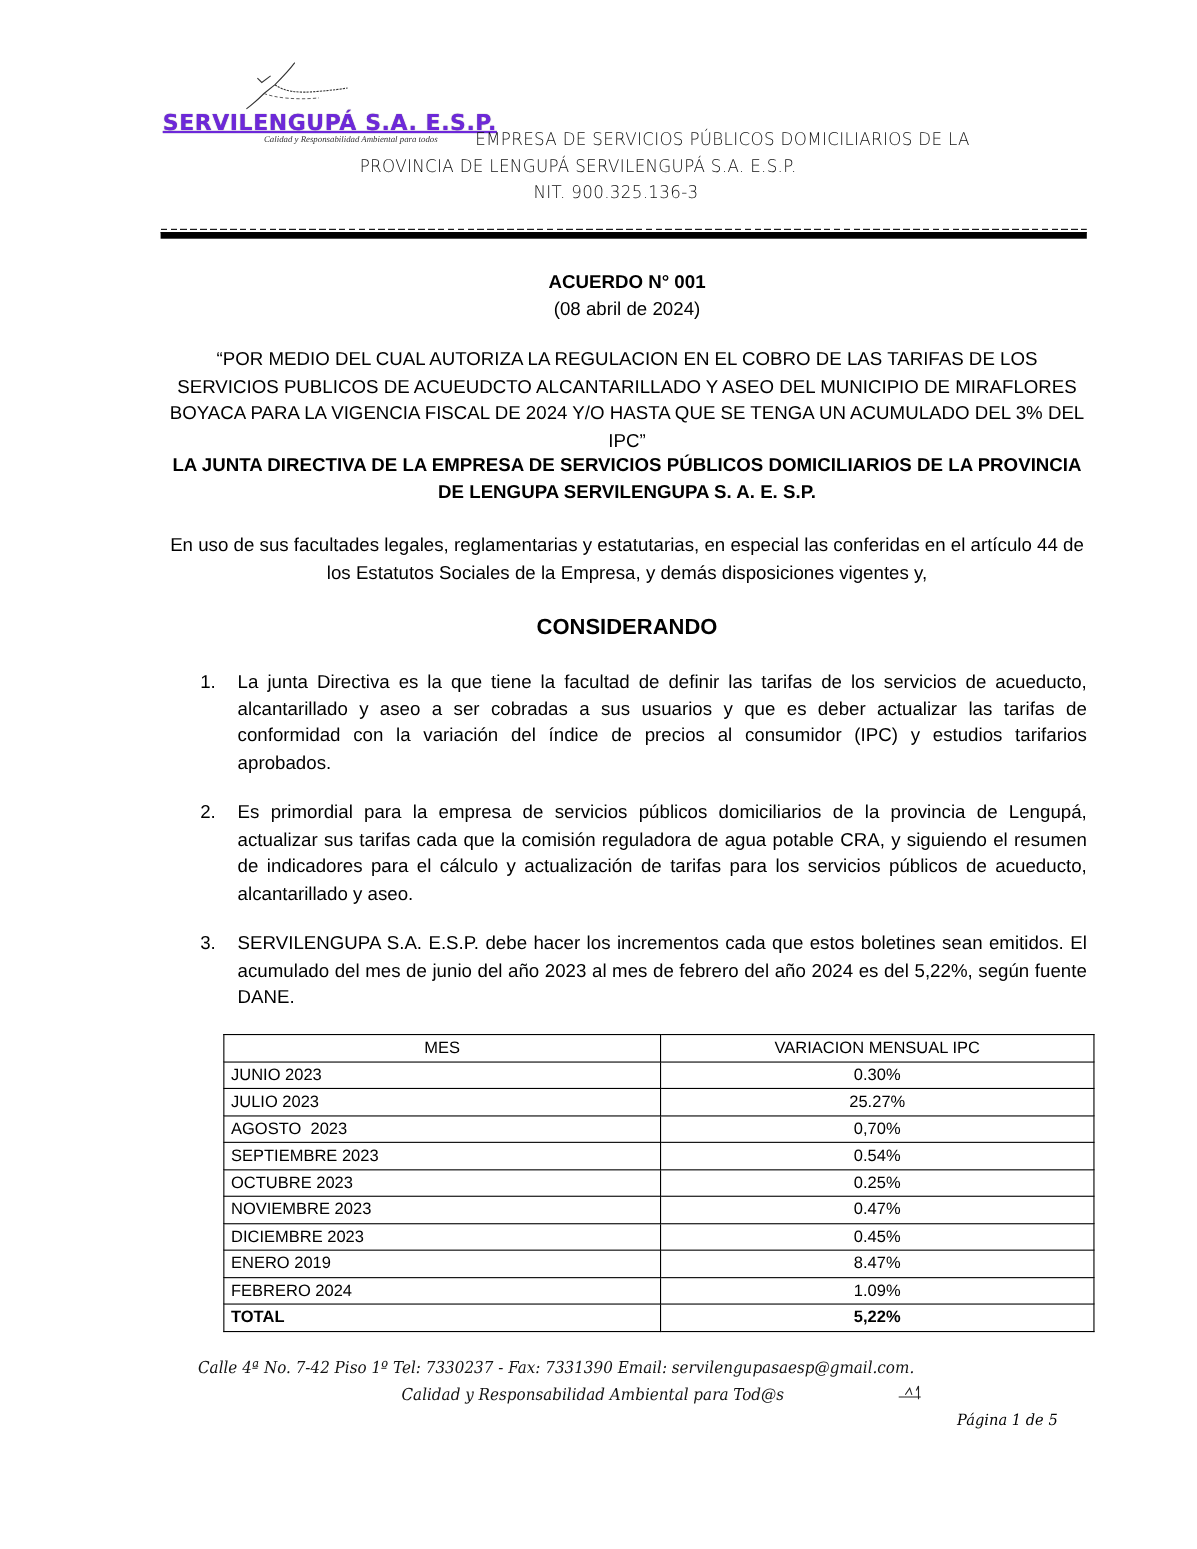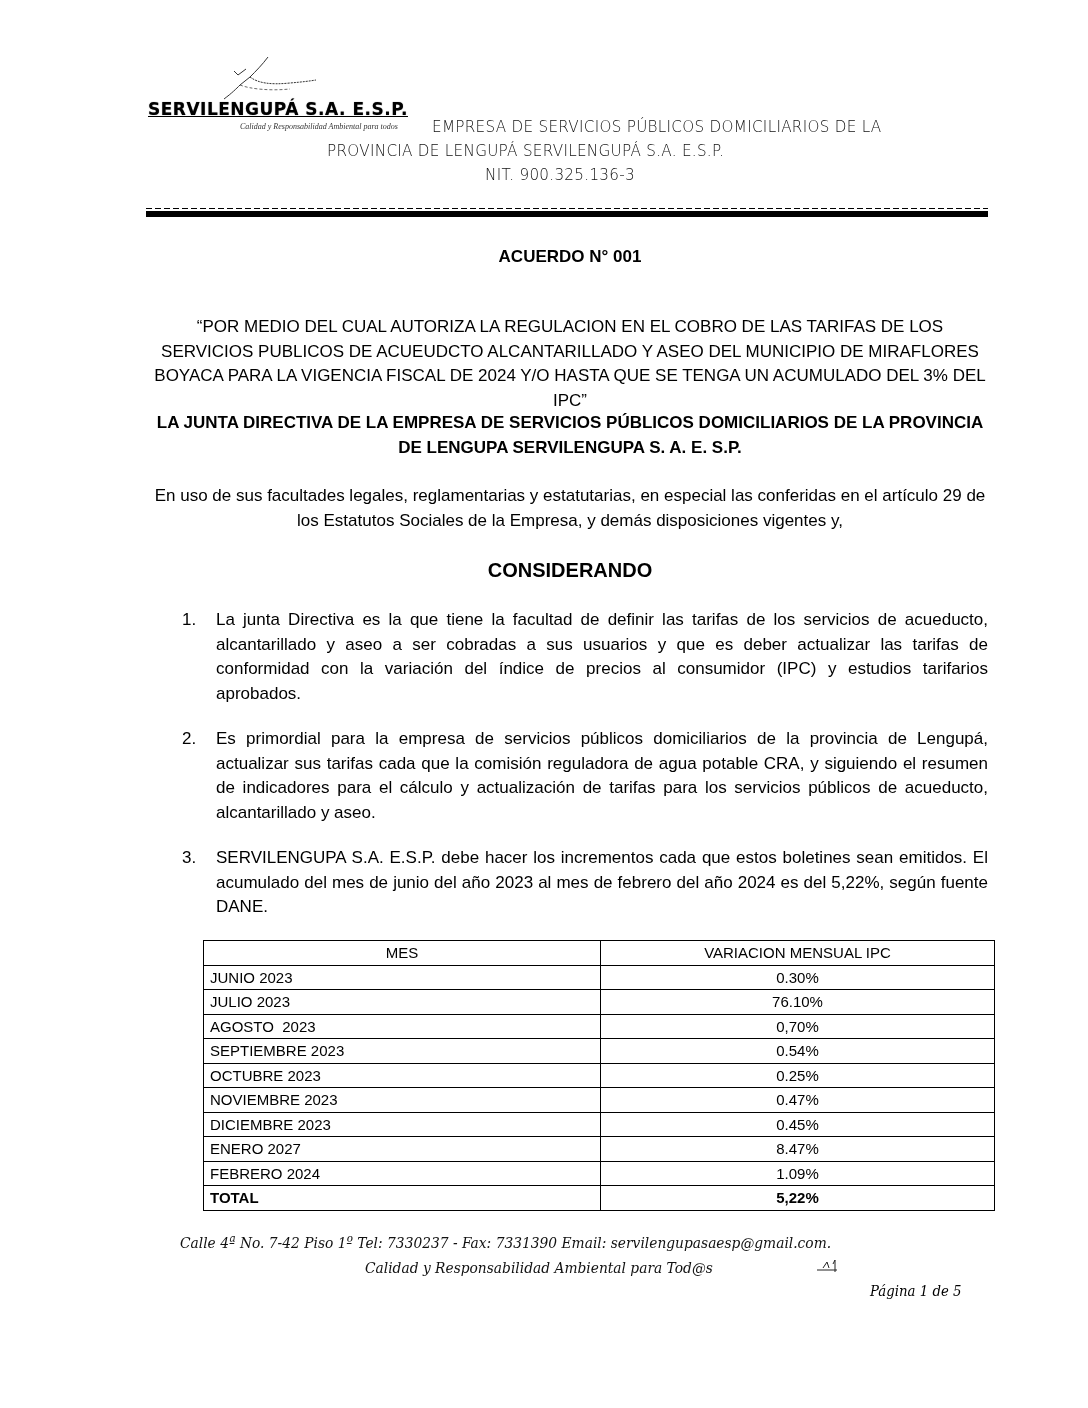--- a/index.html
+++ b/index.html
@@ -2,21 +2,21 @@
 <html><head>
   <meta charset="utf-8">
   <style>
     html, body { margin: 0; padding: 0; background: #ffffff; }
     body { width: 1088px; height: 1408px; position: relative; overflow: hidden; color: #000; font-family: "Liberation Sans Narrow", "Liberation Sans", sans-serif; }
     .page { position: absolute; left: 0; top: 0; width: 1088px; height: 1408px; }
 
     
     .logo { position: absolute; left: 140px; top: 55px; width: 290px; height: 80px; }
     .logo .bird { position: absolute; left: 70px; top: 0; width: 110px; height: 50px; }
-    .logo .brand { position: absolute; left: 8px; top: 44px; font-family: "DejaVu Sans", sans-serif; font-weight: bold; font-size: 17px; letter-spacing: 0.5px; color: #000000; text-decoration: underline; text-shadow: 0 0 1px #777; white-space: nowrap; }
+    .logo .brand { position: absolute; left: 8px; top: 44px; font-family: "DejaVu Sans", sans-serif; font-weight: bold; font-size: 20px; letter-spacing: 0.5px; color: #6d28d9; text-decoration: underline; text-shadow: 0 0 1px #777; white-space: nowrap; }
     .logo .slogan { position: absolute; left: 100px; top: 67px; font-family: "Liberation Serif", serif; font-style: italic; font-size: 8px; color: #333; white-space: nowrap; }
 
     .hdr-line { position: absolute; font-family: "DejaVu Sans", sans-serif; font-size: 16px; letter-spacing: 0.3px; color: #111; white-space: nowrap; font-weight: 300; transform: scaleX(0.95); transform-origin: left; }
     .hdr-1 { left: 432px; top: 117px; }
     .hdr-2 { left: 327px; top: 141px; }
     .hdr-3 { left: 485px; top: 165px; }
 
     .rule { position: absolute; left: 146px; top: 211px; width: 842px; height: 5px; background: #000; border-top: 1px solid #000; }
     .rule::before { content: ""; position: absolute; left: 0; right: 0; top: -4px; height: 1px; background: repeating-linear-gradient(90deg, #000 0 6px, transparent 6px 9px); }
 
@@ -67,23 +67,24 @@
     <div class="slogan">Calidad y Responsabilidad Ambiental para todos</div>
   </div>
 
   <div class="hdr-line hdr-1">EMPRESA DE SERVICIOS PÚBLICOS DOMICILIARIOS DE LA</div>
   <div class="hdr-line hdr-2">PROVINCIA DE LENGUPÁ SERVILENGUPÁ S.A. E.S.P.</div>
   <div class="hdr-line hdr-3">NIT. 900.325.136-3</div>
 
   <div class="rule"></div>
 
   <div class="center t-title">ACUERDO N° 001</div>
+  <div class="center t-date">(08 abril de 2024)</div>
   <div class="center t-quote">“POR MEDIO DEL CUAL AUTORIZA LA REGULACION EN EL COBRO DE LAS TARIFAS DE LOS SERVICIOS PUBLICOS DE ACUEUDCTO ALCANTARILLADO Y ASEO DEL MUNICIPIO DE MIRAFLORES BOYACA PARA LA VIGENCIA FISCAL DE 2024 Y/O HASTA QUE SE TENGA UN ACUMULADO DEL 3% DEL IPC”</div>
   <div class="center t-junta">LA JUNTA DIRECTIVA DE LA EMPRESA DE SERVICIOS PÚBLICOS DOMICILIARIOS DE LA PROVINCIA DE LENGUPA SERVILENGUPA S. A. E. S.P.</div>
-  <div class="center t-uso">En uso de sus facultades legales, reglamentarias y estatutarias, en especial las conferidas en el artículo 29 de los Estatutos Sociales de la Empresa, y demás disposiciones vigentes y,</div>
+  <div class="center t-uso">En uso de sus facultades legales, reglamentarias y estatutarias, en especial las conferidas en el artículo 44 de los Estatutos Sociales de la Empresa, y demás disposiciones vigentes y,</div>
   <div class="center t-consid">CONSIDERANDO</div>
 
   <div class="item item-1">
     <span class="num">1.</span>
     <div class="txt">La junta Directiva es la que tiene la facultad de definir las tarifas de los servicios de acueducto, alcantarillado y aseo a ser cobradas a sus usuarios y que es deber actualizar las tarifas de conformidad con la variación del índice de precios al consumidor (IPC) y estudios tarifarios aprobados.</div>
   </div>
   <div class="item item-2">
     <span class="num">2.</span>
     <div class="txt">Es primordial para la empresa de servicios públicos domiciliarios de la provincia de Lengupá, actualizar sus tarifas cada que la comisión reguladora de agua potable CRA, y siguiendo el resumen de indicadores para el cálculo y actualización de tarifas para los servicios públicos de acueducto, alcantarillado y aseo.</div>
   </div>
@@ -99,21 +100,21 @@
         <th>VARIACION MENSUAL IPC</th>
       </tr>
     </thead>
     <tbody>
       <tr>
           <td class="mes">JUNIO 2023</td>
           <td class="val">0.30%</td>
         </tr>
       <tr>
           <td class="mes">JULIO 2023</td>
-          <td class="val">76.10%</td>
+          <td class="val">25.27%</td>
         </tr>
       <tr>
           <td class="mes" style="white-space:pre">AGOSTO  2023</td>
           <td class="val">0,70%</td>
         </tr>
       <tr>
           <td class="mes">SEPTIEMBRE 2023</td>
           <td class="val">0.54%</td>
         </tr>
       <tr>
@@ -122,21 +123,21 @@
         </tr>
       <tr>
           <td class="mes">NOVIEMBRE 2023</td>
           <td class="val">0.47%</td>
         </tr>
       <tr>
           <td class="mes">DICIEMBRE 2023</td>
           <td class="val">0.45%</td>
         </tr>
       <tr>
-          <td class="mes">ENERO 2027</td>
+          <td class="mes">ENERO 2019</td>
           <td class="val">8.47%</td>
         </tr>
       <tr>
           <td class="mes">FEBRERO 2024</td>
           <td class="val">1.09%</td>
         </tr>
       <tr class="total">
           <td class="mes">TOTAL</td>
           <td class="val">5,22%</td>
         </tr>

